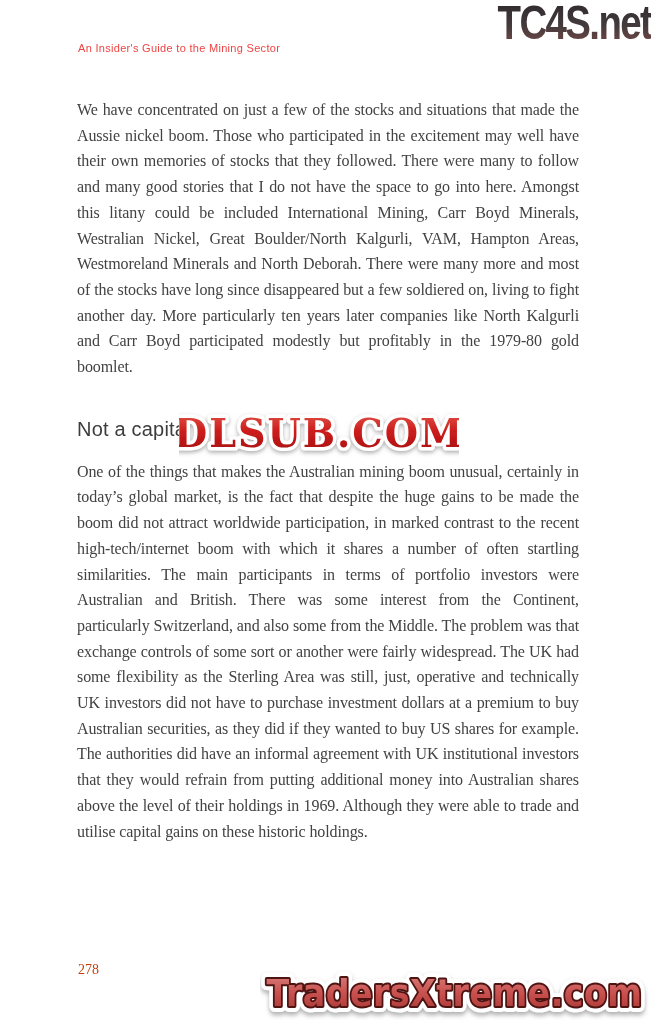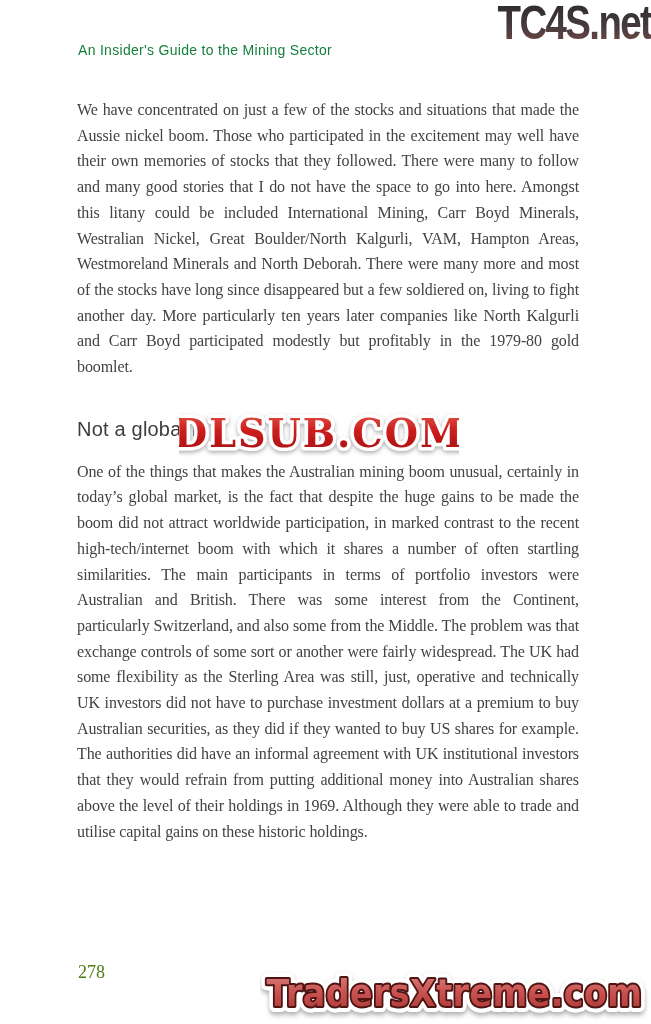--- a/index.html
+++ b/index.html
@@ -10,23 +10,23 @@
     overflow: hidden;
     font-family: "Liberation Serif", serif;
   }
   .page { position: absolute; inset: 0; }
 
   
   .running-header {
     position: absolute;
     left: 78px; top: 42px;
     font-family: "Liberation Sans", sans-serif;
-    font-size: 14px;
+    font-size: 11px;
     letter-spacing: 0.3px;
-    color: #15803d;
+    color: #ef4444;
   }
 
   
   .logo-tc4s {
     position: absolute;
     left: 448px; top: -7px;
     width: 205px; height: 52px;
   }
   .logo-tc4s text {
     font-family: "Liberation Sans", sans-serif;
@@ -76,22 +76,22 @@
     stroke: #ffffff;
     stroke-width: 7px;
     stroke-linejoin: round;
   }
 
   
   .page-number {
     position: absolute;
     left: 78px; top: 962px;
     font-family: "Liberation Serif", serif;
-    font-size: 18px;
-    color: #4d7c0f;
+    font-size: 14px;
+    color: #c2410c;
   }
 
   .wm-traders {
     position: absolute;
     left: 260px; top: 962px;
     width: 390px; height: 58px;
   }
   .wm-traders text {
     font-family: "DejaVu Sans", sans-serif;
     font-weight: bold;
@@ -130,21 +130,21 @@
       <text x="254" y="46" text-anchor="end" fill="url(#tc4sGrad)">TC4S.net</text>
     </g>
   </svg>
 
   <div class="body-text">
 
 
     <p>We have concentrated on just a few of the stocks and situations that made the Aussie nickel boom. Those who participated in the excitement may well have their own memories of stocks that they followed. There were many to follow and many good stories that I do not have the space to go into here. Amongst this litany could be included International Mining, Carr Boyd Minerals, Westralian Nickel, Great Boulder/North Kalgurli, VAM, Hampton Areas, Westmoreland Minerals and North Deborah. There were many more and most of the stocks have long since disappeared but a few soldiered on, living to fight another day. More particularly ten years later companies like North Kalgurli and Carr Boyd participated modestly but profitably in the 1979-80 gold boomlet.</p>
 
     <h2 class="section-heading">
-      <span>Not a global b</span>
+      <span>Not a capital b</span>
 
       <svg class="wm-dlsub" viewBox="0 0 280 58" aria-hidden="true">
         <defs>
           <linearGradient id="dlsubGrad" x1="0" y1="0" x2="0" y2="1">
             <stop offset="0%" stop-color="#e2564a"></stop>
             <stop offset="45%" stop-color="#cc1d1c"></stop>
             <stop offset="100%" stop-color="#a30e10"></stop>
           </linearGradient>
           <filter id="dlsubShadow" x="-20%" y="-20%" width="140%" height="140%">
             <feDropShadow dx="0" dy="2" stdDeviation="2" flood-color="#777777" flood-opacity="0.6"></feDropShadow>

